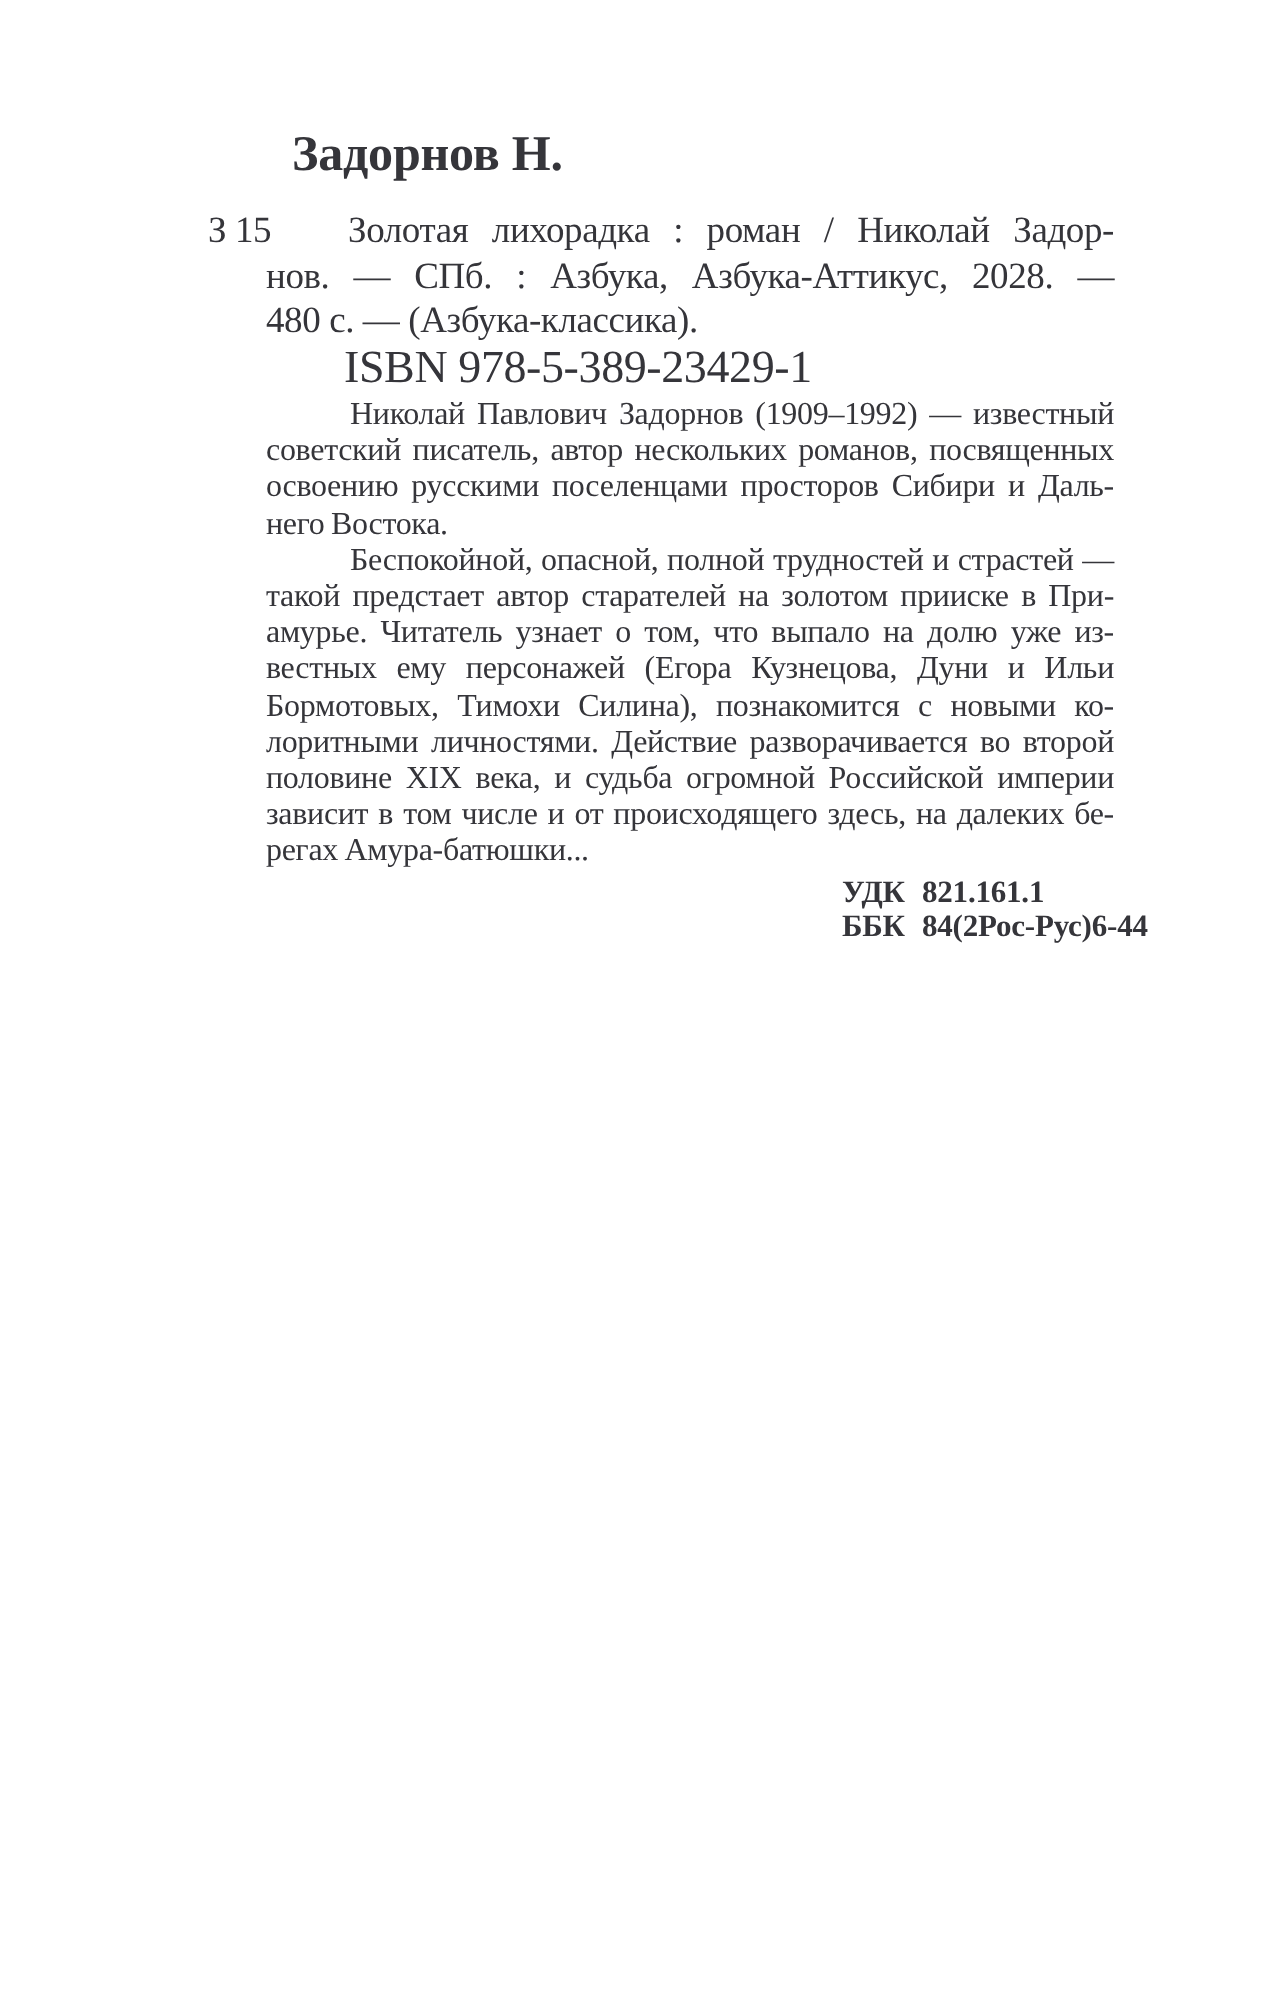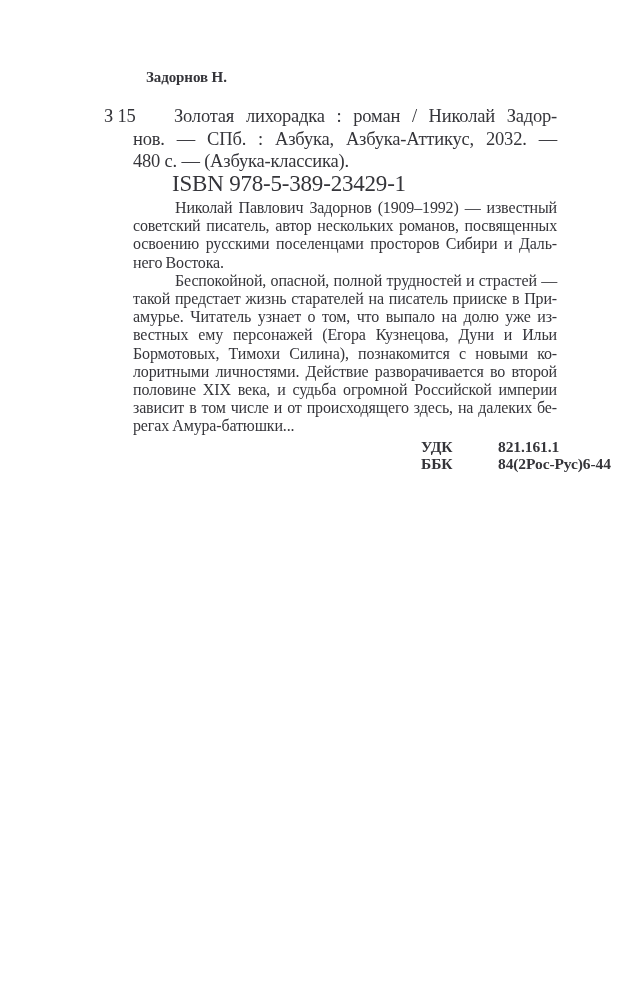--- a/index.html
+++ b/index.html
@@ -13,21 +13,21 @@
     font-family: "Liberation Serif", serif;
     color: #35353a;
   }
   .textblock {
     position: absolute;
     left: 133px;
     top: 66px;
     width: 424px;
   }
   .heading {
-    font-size: 15px;
+    font-size: 25px;
     line-height: 23px;
     font-weight: bold;
     padding-left: 13px;
     letter-spacing: -0.1px;
   }
   .bib {
     position: relative;
     margin-top: 16px;
     font-size: 18.5px;
     line-height: 22.5px;
@@ -60,51 +60,51 @@
   }
   .annotation .line.indent { text-indent: 42px; }
   .classification {
     margin-top: 2px;
     margin-left: 288px;
     font-size: 15.5px;
     line-height: 17px;
     font-weight: bold;
     letter-spacing: -0.1px;
   }
-  .class-row { display: flex; gap: 37px; }
+  .class-row { display: flex; }
   .class-label { width: 40px; flex: 0 0 auto; }
   .class-value { white-space: nowrap; }
 </style>
 </head>
 <body>
 
 <div class="page">
   <div class="textblock">
 
     <div class="heading">Задорнов Н.</div>
 
     <div class="bib">
       <span class="author-sign">З 15</span>
       <div class="line indent">Золотая лихорадка : роман / Николай Задор-</div>
-      <div class="line">нов. — СПб. : Азбука, Азбука-Аттикус, 2032. —</div>
+      <div class="line">нов. — СПб. : Азбука, Азбука-Аттикус, 2028. —</div>
       <div class="line last">480 с. — (Азбука-классика).</div>
     </div>
 
     <div class="isbn">ISBN 978-5-389-23429-1</div>
 
     <div class="annotation">
       <div>
         <div class="line indent">Николай Павлович Задорнов (1909–1992) — известный</div>
         <div class="line">советский писатель, автор нескольких романов, посвященных</div>
         <div class="line">освоению русскими поселенцами просторов Сибири и Даль-</div>
         <div class="line last">него Востока.</div>
       </div>
       <div>
         <div class="line indent">Беспокойной, опасной, полной трудностей и страстей —</div>
-        <div class="line">такой предстает жизнь старателей на писатель прииске в При-</div>
+        <div class="line">такой предстает автор старателей на золотом прииске в При-</div>
         <div class="line">амурье. Читатель узнает о том, что выпало на долю уже из-</div>
         <div class="line">вестных ему персонажей (Егора Кузнецова, Дуни и Ильи</div>
         <div class="line">Бормотовых, Тимохи Силина), познакомится с новыми ко-</div>
         <div class="line">лоритными личностями. Действие разворачивается во второй</div>
         <div class="line">половине XIX века, и судьба огромной Российской империи</div>
         <div class="line">зависит в том числе и от происходящего здесь, на далеких бе-</div>
         <div class="line last">регах Амура-батюшки...</div>
       </div>
     </div>
 

